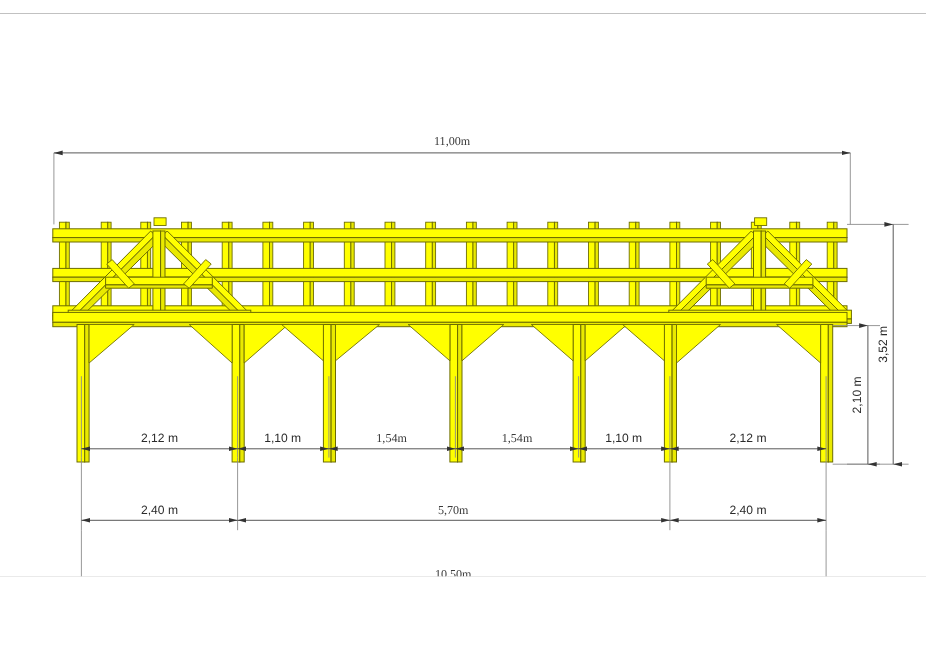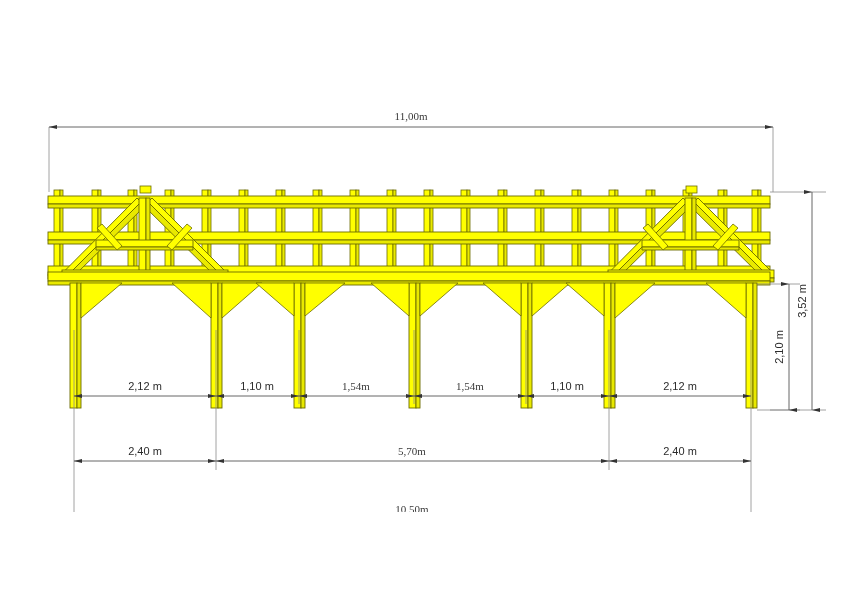--- a/index.html
+++ b/index.html
@@ -10,20 +10,21 @@
   }
   body {
     font-family: "Liberation Sans", sans-serif;
   }
   #drawing-root {
     position: relative;
     width: 842px;
     height: 512px;
     background: #737373;
     overflow: hidden;
+    margin-top: 12px;
   }
   #drawing-svg {
     display: block;
     width: 842px;
     height: 596px;
   }
   .dim-text {
     font-family: "Liberation Sans", sans-serif;
     font-size: 11px;
     fill: #2b2b2b;

